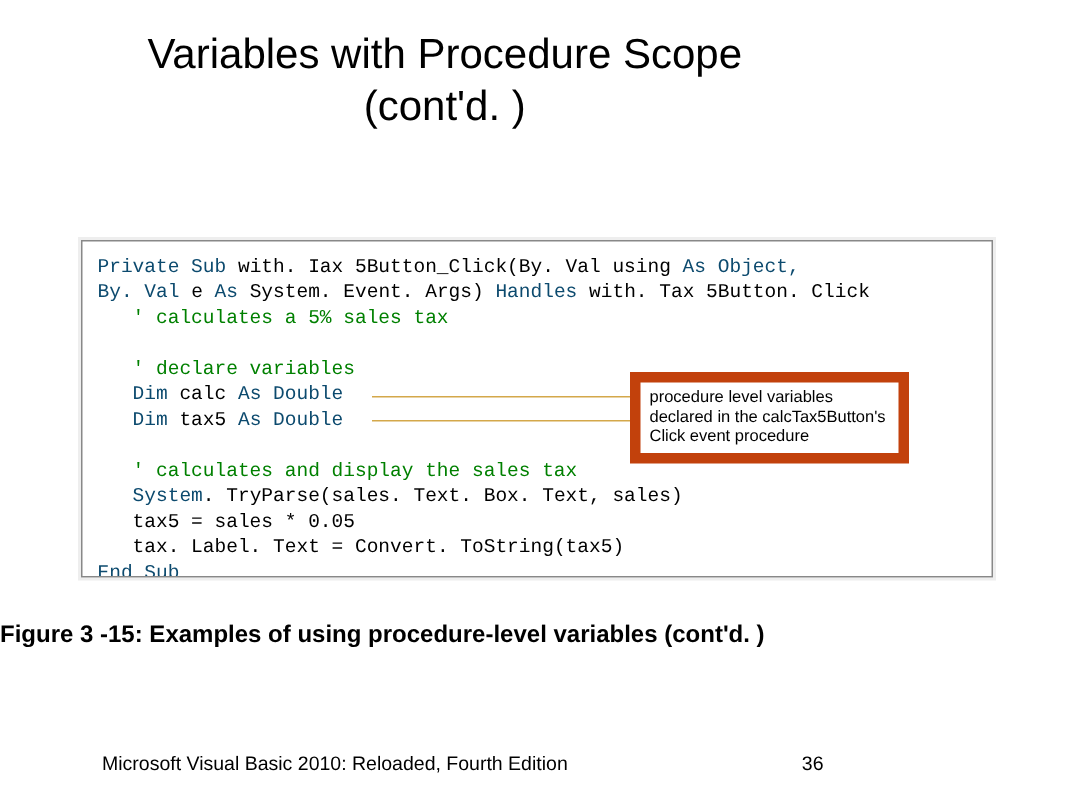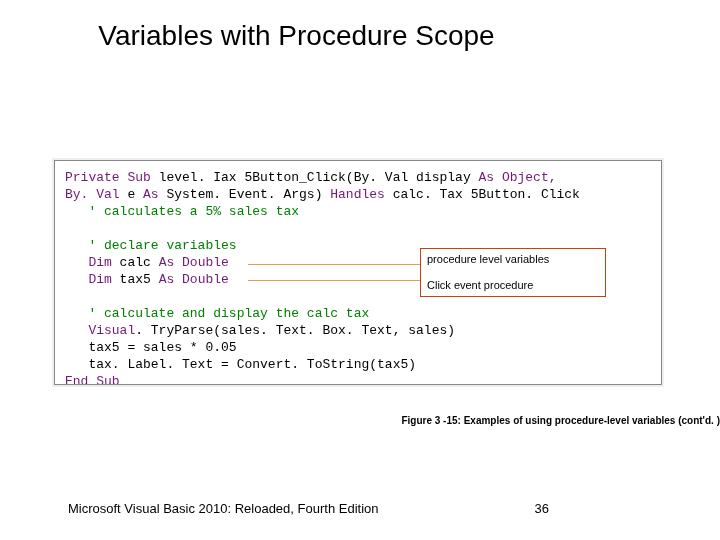--- a/index.html
+++ b/index.html
@@ -35,47 +35,47 @@
     box-shadow: 0 0 0 2px #eee;
     box-sizing: border-box;
     padding: 8px 10px;
     font-family: Consolas, "Courier New", monospace;
     font-size: 13px;
     line-height: 17px;
     color: #000;
     white-space: pre;
     overflow: hidden;
   }
-  .kw  { color: #701a75; } 
+  .kw  { color: #0c4a6e; } 
   .id  { color: #000000; } 
   .cm  { color: #008000; } 
   .blk { color: #000; }
   .callout {
     position: absolute;
-    border: 1px solid #c2410c;
+    border: 7px solid #c2410c;
     background: #fff;
     font-family: Arial, Helvetica, sans-serif;
     font-size: 11px;
     line-height: 13px;
     color: #000;
     padding: 4px 6px;
     box-sizing: border-box;
   }
   .callout-line {
     position: absolute;
     border-top: 1px solid #d4a84a;
     height: 0;
   }
   .caption {
     position: absolute;
     left: 0;
     width: 720px;
     top: 415px;
-    text-align: right;
-    font-size: 10px;
+    text-align: left;
+    font-size: 16px;
     font-weight: bold;
   }
   .footer-left {
     position: absolute;
     left: 44px;
     bottom: 24px;
     font-size: 13px;
     margin-left: 24px;
   }
   .footer-right {
@@ -86,39 +86,40 @@
     text-align: center;
   }
 </style>
 </head>
 <body>
 
 <div class="slide">
 
   <div class="title">
     <span>Variables with Procedure Scope</span><br>
+    <span>(cont'd. )</span>
   </div>
 
-  <div class="codebox"><span class="kw">Private Sub </span><span class="blk">level. Iax 5Button_Click(By. Val </span><span class="blk">display </span><span class="kw">As Object,</span>
-<span class="kw">By. Val </span><span class="blk">e </span><span class="kw">As </span><span class="blk">System. Event. Args) </span><span class="kw">Handles </span><span class="blk">calc. Tax 5Button. Click</span>
+  <div class="codebox"><span class="kw">Private Sub </span><span class="blk">with. Iax 5Button_Click(By. Val </span><span class="blk">using </span><span class="kw">As Object,</span>
+<span class="kw">By. Val </span><span class="blk">e </span><span class="kw">As </span><span class="blk">System. Event. Args) </span><span class="kw">Handles </span><span class="blk">with. Tax 5Button. Click</span>
 <span class="cm">   ' calculates a 5% sales tax</span>
 
 <span class="cm">   ' declare variables</span>
 <span class="kw">   Dim </span><span class="blk">calc </span><span class="kw">As Double</span>
 <span class="kw">   Dim </span><span class="blk">tax5 </span><span class="kw">As Double</span>
 
-<span class="cm">   ' calculate and display the calc tax</span>
-<span class="kw">   Visual</span><span class="blk">. TryParse(sales. Text. Box. Text, sales)</span>
+<span class="cm">   ' calculates and display the sales tax</span>
+<span class="kw">   System</span><span class="blk">. TryParse(sales. Text. Box. Text, sales)</span>
 <span class="blk">   tax5 = sales * 0.05</span>
 <span class="blk">   tax. Label. Text = </span><span class="id">Convert</span><span class="blk">. ToString(tax5)</span>
 <span class="kw">End Sub</span></div>
 
   <div class="callout" style="left:420px; top:248px; width:186px;">
     <span>procedure level variables</span><br>
-    <br>
+    <span>declared in the calcTax5Button's</span><br>
     <span>Click event procedure</span>
   </div>
   <div class="callout-line" style="left:248px; top:264px; width:172px;"></div>
   <div class="callout-line" style="left:248px; top:280px; width:172px;"></div>
 
   <div class="caption">Figure 3 -15: Examples of using procedure-level variables (cont'd. )</div>
 
   <div class="footer-left">Microsoft Visual Basic 2010: Reloaded, Fourth Edition</div>
   <div class="footer-right">36</div>
 

